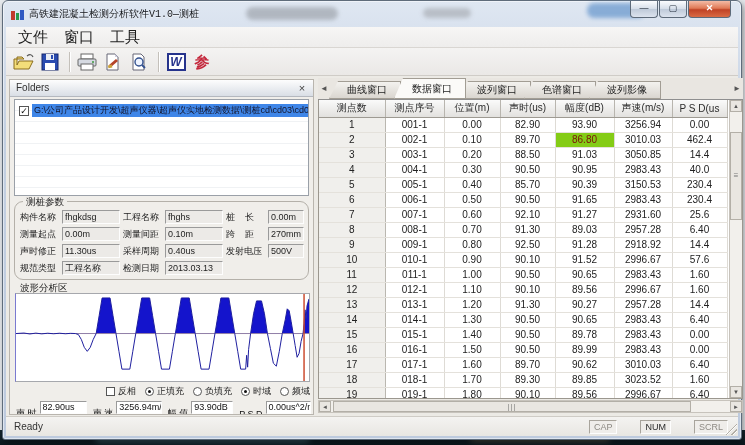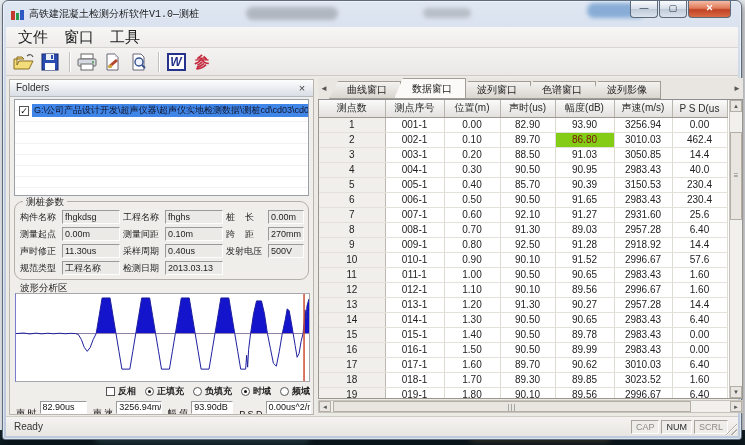--- a/index.html
+++ b/index.html
@@ -81,21 +81,21 @@
     border:1px solid #a6a8ad;border-left:1px solid #7a7ad0;}
   .wave-plot svg{position:absolute;left:0;top:0;width:100%;height:100%;}
 
   .wave-opts{position:absolute;left:0;right:0;top:305px;height:13px;display:flex;
     align-items:center;padding-left:96px;font-size:9px;color:#222;}
   .chk{width:9px;height:9px;border:1px solid #555;background:#fff;margin-right:3px;flex:none;}
   .radio{width:9px;height:9px;border:1px solid #555;border-radius:50%;background:#fff;
     margin-right:3px;flex:none;position:relative;}
   .radio.on::after{content:"";position:absolute;left:2px;top:2px;width:3px;height:3px;
     border-radius:50%;background:#111;}
-  .opt-item{display:flex;align-items:center;margin-right:9px;white-space:nowrap;font-weight:bold;}
+  .opt-item{display:flex;align-items:center;margin-right:9px;white-space:nowrap;}
   .opt-gap{width:8px;}
 
   .readouts{position:absolute;left:4px;right:2px;top:320px;height:15px;display:flex;
     align-items:center;font-size:9px;color:#111;}
   .ro-label{white-space:pre;margin:12px 3px 0 6px;}
   .ro-label:first-child{margin-left:2px;}
   .ro-field{background:#fff;border:1px solid;border-color:#9a9a9a #fdfdfd #fdfdfd #9a9a9a;
     font-size:9px;height:13px;line-height:11px;padding:0 2px;white-space:nowrap;overflow:hidden;}
   .ro-field:nth-of-type(1){width:52px;}
   .clipped-text{position:absolute;left:6px;top:333px;font-size:8px;color:#4a4a55;
@@ -135,21 +135,21 @@
     border:1px solid #c7c3bc;}
   .harrow{position:absolute;top:0;width:12px;height:11px;background:#e9e6e1;
     border:1px solid #b3afa7;font-size:6px;color:#555;text-align:center;line-height:10px;}
   .hthumb{position:absolute;left:14px;top:0;width:358px;height:11px;background:#e9e6e1;
     border:1px solid #b3afa7;font-size:7px;color:#777;text-align:center;line-height:10px;letter-spacing:1px;}
 
   .statusbar{position:absolute;left:3px;right:3px;bottom:3px;height:20px;
     background:linear-gradient(#f4f3f1,#e8e6e2);border-top:1px solid #cfccc6;
     font-size:10px;color:#333;}
   .status-ready{position:absolute;left:8px;top:4px;}
-  .status-keys{position:absolute;right:10px;top:3px;display:flex;}
+  .status-keys{position:absolute;right:10px;top:3px;display:flex;gap:21px;}
   .skey{border:1px solid;border-color:#a8a49c #fdfdfd #fdfdfd #a8a49c;background:#efedea;
     color:#8d8a84;font-size:9px;padding:1px 4px;margin-left:2px;}
   .skey.on{color:#2a2a2a;}
   .grip{position:absolute;right:1px;bottom:1px;width:13px;height:13px;
     background:repeating-linear-gradient(135deg,transparent 0 2px,#b2aea6 2px 3px,#fcfcfc 3px 4px);
     clip-path:polygon(100% 0,100% 100%,0 100%);}
 </style>
 </head>
 <body>
 

